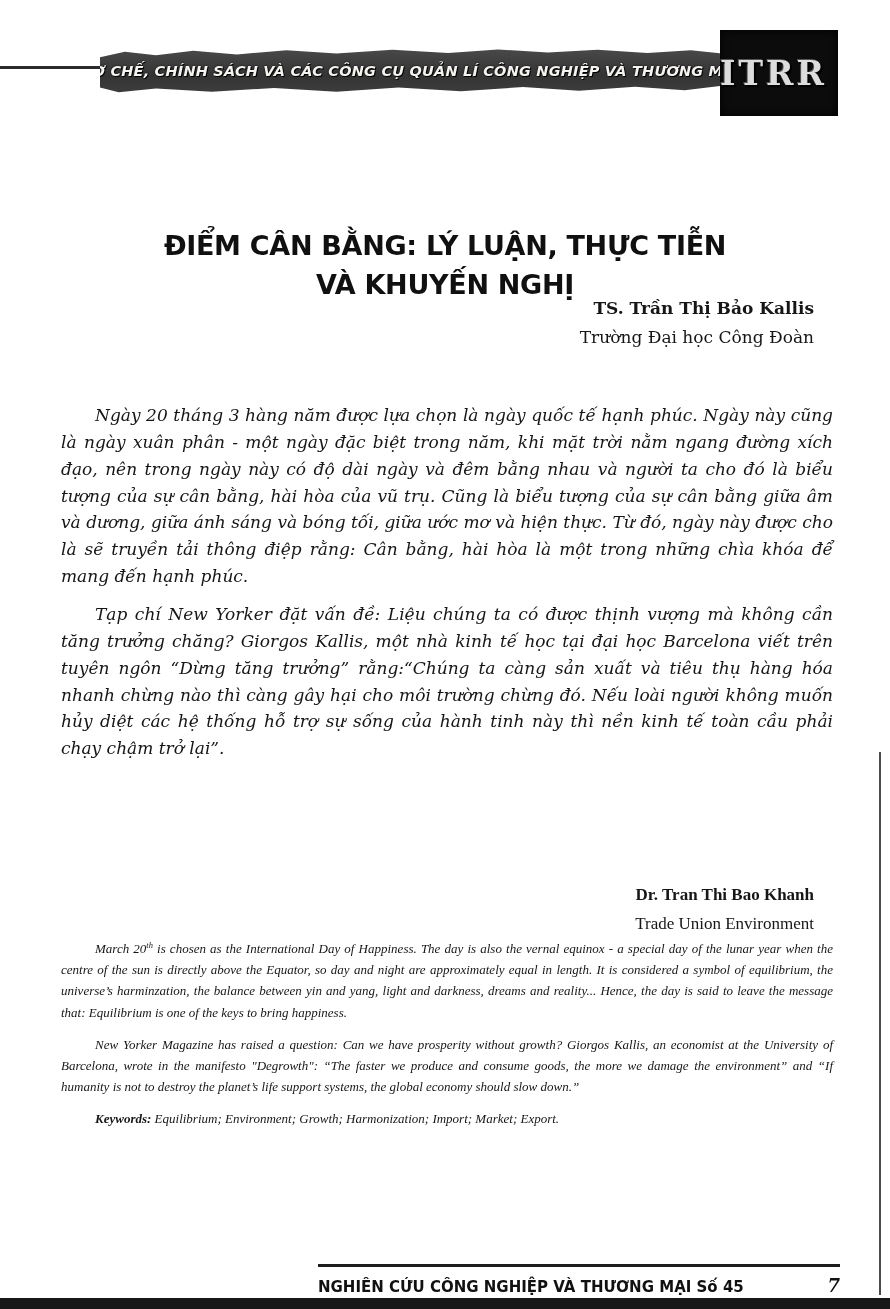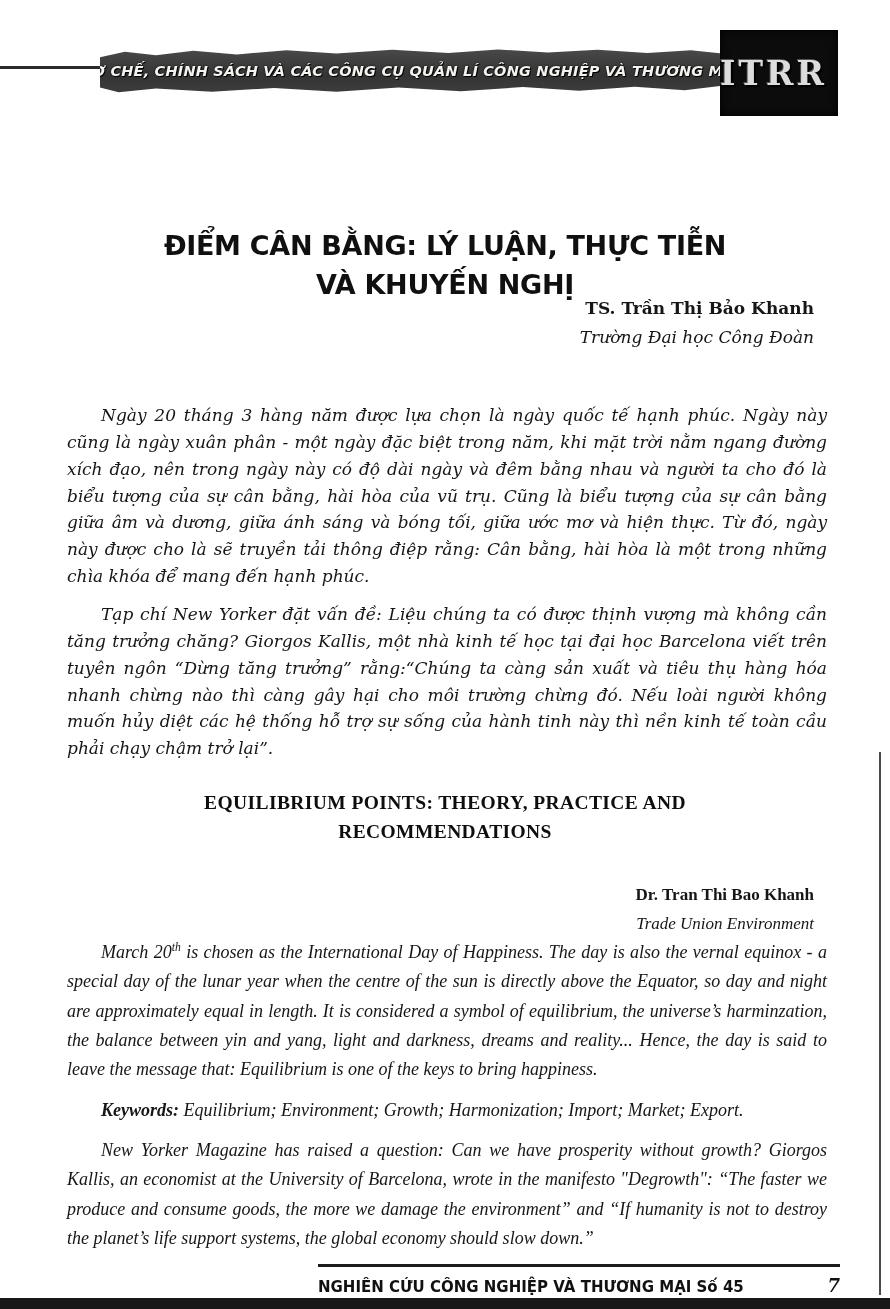--- a/index.html
+++ b/index.html
@@ -46,29 +46,29 @@
     font-weight:bold;font-size:27px;line-height:1.45;color:#101010;
     letter-spacing:-0.3px;
     margin-top:44px;
   }
   .title-vi .line{display:block;}
   
   .byline{position:absolute;right:76px;text-align:right;font-size:17px;line-height:1.7;}
   .byline-vi{top:294px;}
   .byline-en{top:854px;font-family:"Liberation Serif", serif;margin-top:27px;}
   .author{font-weight:bold;}
-  .affiliation{font-style:italic;}
+  .affiliation{}
   
   .abstract{
     position:absolute;left:57px;width:780px;
     font-style:italic;text-align:justify;
   }
   .abstract-vi{top:402px;font-size:17px;line-height:1.58;}
-  .abstract-en{top:938px;font-size:18px;line-height:1.63;font-family:"Liberation Serif", serif;}
-  .abstract p{margin:0 10px 11px;text-indent:34px;}
+  .abstract-en{top:938px;font-size:13px;line-height:1.63;font-family:"Liberation Serif", serif;}
+  .abstract p{margin:0 4px 11px;text-indent:34px;}
   .kw-label{font-weight:bold;}
   sup{font-size:.65em;line-height:0;}
   
   .title-en{
     position:absolute;left:0;width:100%;top:772px;
     text-align:center;font-family:"Liberation Serif", serif;
     font-weight:bold;font-size:19.5px;line-height:1.5;letter-spacing:.4px;color:#0e0e0e;
   }
   .title-en .line{display:block;}
   
@@ -97,43 +97,39 @@
   <div class="logo-box">
     <span class="logo-text">ITRR</span>
   </div>
 
   <h1 class="title-vi">
     <span class="line">ĐIỂM CÂN BẰNG: LÝ LUẬN, THỰC TIỄN</span>
     <span class="line">VÀ KHUYẾN NGHỊ</span>
   </h1>
 
   <div class="byline byline-vi">
-    <div class="author">TS. Trần Thị Bảo Khanh</div>
+    <div class="author">TS. Trần Thị Bảo Kallis</div>
     <div class="affiliation">Trường Đại học Công Đoàn</div>
   </div>
 
   <div class="abstract abstract-vi">
     <p>Ngày 20 tháng 3 hàng năm được lựa chọn là ngày quốc tế hạnh phúc. Ngày này cũng là ngày xuân phân - một ngày đặc biệt trong năm, khi mặt trời nằm ngang đường xích đạo, nên trong ngày này có độ dài ngày và đêm bằng nhau và người ta cho đó là biểu tượng của sự cân bằng, hài hòa của vũ trụ. Cũng là biểu tượng của sự cân bằng giữa âm và dương, giữa ánh sáng và bóng tối, giữa ước mơ và hiện thực. Từ đó, ngày này được cho là sẽ truyền tải thông điệp rằng: Cân bằng, hài hòa là một trong những chìa khóa để mang đến hạnh phúc.</p>
     <p>Tạp chí New Yorker đặt vấn đề: Liệu chúng ta có được thịnh vượng mà không cần tăng trưởng chăng? Giorgos Kallis, một nhà kinh tế học tại đại học Barcelona viết trên tuyên ngôn “Dừng tăng trưởng” rằng:“Chúng ta càng sản xuất và tiêu thụ hàng hóa nhanh chừng nào thì càng gây hại cho môi trường chừng đó. Nếu loài người không muốn hủy diệt các hệ thống hỗ trợ sự sống của hành tinh này thì nền kinh tế toàn cầu phải chạy chậm trở lại”.</p>
   </div>
 
-  <h2 class="title-en">
-    <span class="line">EQUILIBRIUM POINTS: THEORY, PRACTICE AND</span>
-    <span class="line">RECOMMENDATIONS</span>
-  </h2>
 
   <div class="byline byline-en">
     <div class="author">Dr. Tran Thi Bao Khanh</div>
     <div class="affiliation">Trade Union Environment</div>
   </div>
 
   <div class="abstract abstract-en">
     <p><span>March 20</span><sup>th</sup><span> is chosen as the International Day of Happiness. The day is also the vernal equinox - a special day of the lunar year when the centre of the sun is directly above the Equator, so day and night are approximately equal in length. It is considered a symbol of equilibrium, the universe’s harminzation, the balance between yin and yang, light and darkness, dreams and reality... Hence, the day is said to leave the message that: Equilibrium is one of the keys to bring happiness.</span></p>
+    <p>New Yorker Magazine has raised a question: Can we have prosperity without growth? Giorgos Kallis, an economist at the University of Barcelona, wrote in the manifesto "Degrowth": “The faster we produce and consume goods, the more we damage the environment” and “If humanity is not to destroy the planet’s life support systems, the global economy should slow down.”</p>
     <p><span class="kw-label">Keywords:</span><span> Equilibrium; Environment; Growth; Harmonization; Import; Market; Export.</span></p>
-    <p>New Yorker Magazine has raised a question: Can we have prosperity without growth? Giorgos Kallis, an economist at the University of Barcelona, wrote in the manifesto "Degrowth": “The faster we produce and consume goods, the more we damage the environment” and “If humanity is not to destroy the planet’s life support systems, the global economy should slow down.”</p>
   </div>
 
   <div class="footer">
     <span class="footer-journal">NGHIÊN CỨU CÔNG NGHIỆP VÀ THƯƠNG MẠI Số 45 (3/2020)</span>
     <span class="footer-page">7</span>
   </div>
 
   <div class="edge-right"></div>
   <div class="bottom-bar"></div>
 

